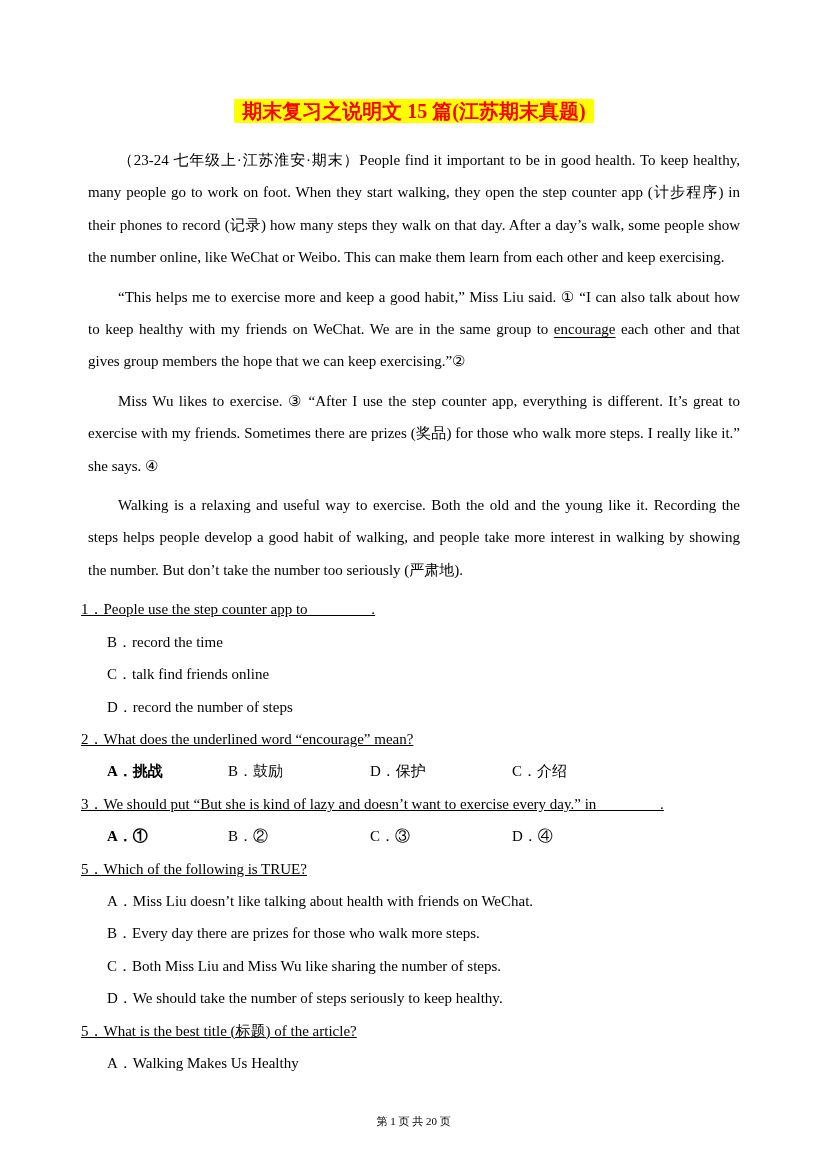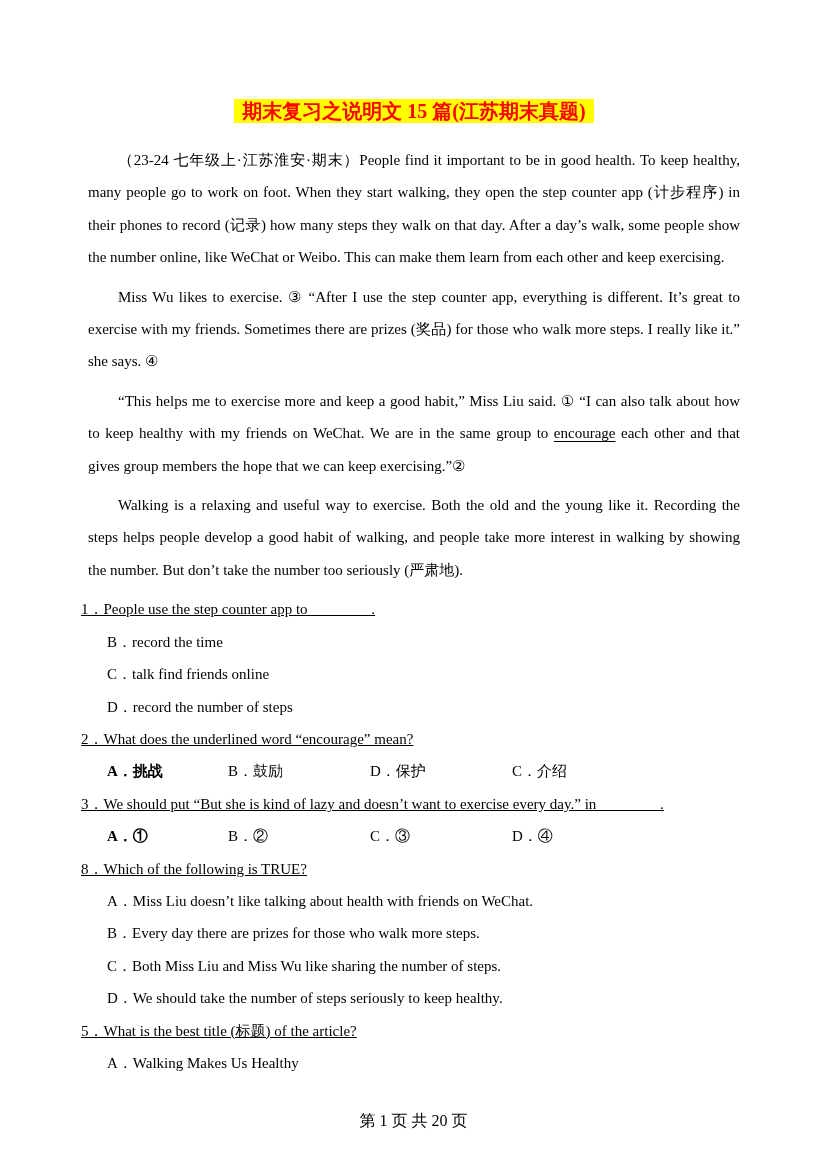--- a/index.html
+++ b/index.html
@@ -59,37 +59,37 @@
   .options.horizontal .option:first-child {
     padding-left: 26px;
     font-weight: bold;
   }
   .footer {
     position: absolute;
     left: 0;
     right: 0;
     bottom: 40px;
     text-align: center;
-    font-size: 16px;
+    font-size: 11px;
     line-height: 16px;
     color: #000000;
   }
 </style>
 </head>
 <body>
 
 <div class="page">
   <div class="doc-title">
     <span class="hl" style="background-color: rgb(255, 255, 0); color: rgb(255, 0, 0);">期末复习之说明文 15 篇(江苏期末真题)</span>
   </div>
 
   <div id="passage">
       <p class="para"><span>（23-24 七年级上·江苏淮安·期末）People find it important to be in good health. To keep healthy, many people go to work on foot. When they start walking, they open the step counter app (计步程序) in their phones to record (记录) how many steps they walk on that day. After a day’s walk, some people show the number online, like WeChat or Weibo. This can make them learn from each other and keep exercising.</span></p>
+      <p class="para"><span>“This helps me to exercise more and keep a good habit,” Miss Liu said. ① “I can also talk about how to keep healthy with my friends on WeChat. We are in the same group to </span><span class="u">encourage</span><span> each other and that gives group members the hope that we can keep exercising.”②</span></p>
       <p class="para"><span>Miss Wu likes to exercise. ③ “After I use the step counter app, everything is different. It’s great to exercise with my friends. Sometimes there are prizes (奖品) for those who walk more steps. I really like it.” she says. ④</span></p>
-      <p class="para"><span>“This helps me to exercise more and keep a good habit,” Miss Liu said. ① “I can also talk about how to keep healthy with my friends on WeChat. We are in the same group to </span><span class="u">encourage</span><span> each other and that gives group members the hope that we can keep exercising.”②</span></p>
       <p class="para"><span>Walking is a relaxing and useful way to exercise. Both the old and the young like it. Recording the steps helps people develop a good habit of walking, and people take more interest in walking by showing the number. But don’t take the number too seriously (严肃地).</span></p>
     </div>
 
   <div id="questions">
       <div class="question">
         <div class="stem">1．People use the step counter app to ________.</div>
         <div class="options vertical">
           <div class="option">B．record the time</div>
           <div class="option">C．talk find friends online</div>
           <div class="option">D．record the number of steps</div>
@@ -107,21 +107,21 @@
       <div class="question">
         <div class="stem">3．We should put “But she is kind of lazy and doesn’t want to exercise every day.” in ________.</div>
         <div class="options horizontal">
           <div class="option">A．①</div>
           <div class="option">B．②</div>
           <div class="option">C．③</div>
           <div class="option">D．④</div>
         </div>
       </div>
       <div class="question">
-        <div class="stem">8．Which of the following is TRUE?</div>
+        <div class="stem">5．Which of the following is TRUE?</div>
         <div class="options vertical">
           <div class="option">A．Miss Liu doesn’t like talking about health with friends on WeChat.</div>
           <div class="option">B．Every day there are prizes for those who walk more steps.</div>
           <div class="option">C．Both Miss Liu and Miss Wu like sharing the number of steps.</div>
           <div class="option">D．We should take the number of steps seriously to keep healthy.</div>
         </div>
       </div>
       <div class="question">
         <div class="stem">5．What is the best title (标题) of the article?</div>
         <div class="options vertical">

